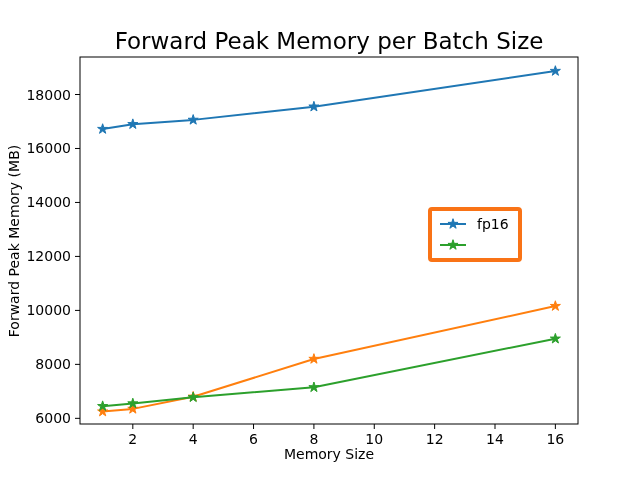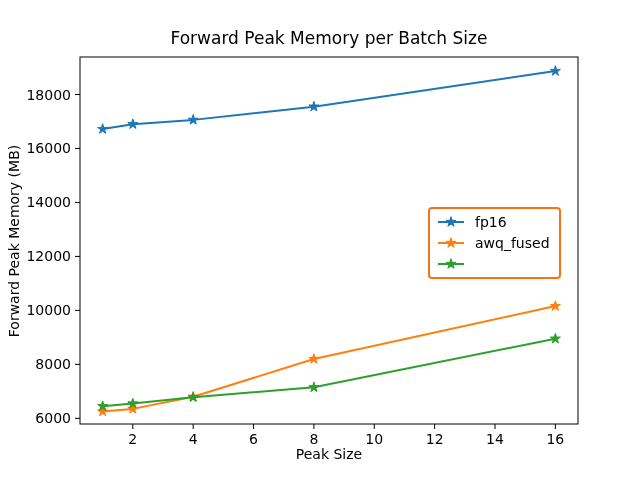--- a/index.html
+++ b/index.html
@@ -15,21 +15,21 @@
     font-family: "DejaVu Sans", sans-serif;
     color: #000000;
   }
   .figure { position: absolute; inset: 0; }
   .chart-title {
     position: absolute;
     left: 80px;
     top: 28px;
     width: 498px;
     text-align: center;
-    font-size: 17px;
+    font-size: 23px;
     white-space: nowrap;
   }
   .xlabel {
     position: absolute;
     left: 80px;
     top: 446px;
     width: 498px;
     text-align: center;
     font-size: 14px;
   }
@@ -47,21 +47,21 @@
   svg text {
     font-family: "DejaVu Sans", sans-serif;
     font-size: 14px;
     fill: #000000;
   }
   .legend {
     position: absolute;
     left: 428px;
     top: 207px;
     background: rgba(255,255,255,0.85);
-    border: 2px solid #f97316;
+    border: 4px solid #f97316;
     border-radius: 4px;
     padding: 6px 9px 6px 7px;
     display: flex;
     flex-direction: column;
     gap: 7px;
   }
   .legend-row { display: flex; align-items: center; gap: 10px; height: 14px; }
   .legend-label { font-size: 14px; line-height: 14px; white-space: nowrap; }
 </style>
 </head>
@@ -114,38 +114,31 @@
       <polyline points="102.64,406.19 132.82,403.49 193.18,397.28 313.91,387.30 555.36,338.73" fill="none" stroke="#2ca02c" stroke-width="2" stroke-linecap="round" stroke-linejoin="round"></polyline>
       <polygon points="102.64,400.89 103.83,404.55 107.68,404.55 104.56,406.82 105.75,410.48 102.64,408.21 99.52,410.48 100.71,406.82 97.60,404.55 101.45,404.55" fill="#2ca02c" stroke="#2ca02c" stroke-width="1" stroke-linejoin="round"></polygon>
       <polygon points="132.82,398.19 134.01,401.85 137.86,401.85 134.74,404.12 135.93,407.78 132.82,405.52 129.70,407.78 130.89,404.12 127.78,401.85 131.63,401.85" fill="#2ca02c" stroke="#2ca02c" stroke-width="1" stroke-linejoin="round"></polygon>
       <polygon points="193.18,391.98 194.37,395.65 198.22,395.65 195.11,397.91 196.30,401.57 193.18,399.31 190.07,401.57 191.26,397.91 188.14,395.65 191.99,395.65" fill="#2ca02c" stroke="#2ca02c" stroke-width="1" stroke-linejoin="round"></polygon>
       <polygon points="313.91,382.00 315.10,385.66 318.95,385.66 315.83,387.93 317.02,391.59 313.91,389.32 310.79,391.59 311.98,387.93 308.87,385.66 312.72,385.66" fill="#2ca02c" stroke="#2ca02c" stroke-width="1" stroke-linejoin="round"></polygon>
       <polygon points="555.36,333.43 556.55,337.09 560.40,337.09 557.29,339.35 558.48,343.01 555.36,340.75 552.25,343.01 553.44,339.35 550.32,337.09 554.17,337.09" fill="#2ca02c" stroke="#2ca02c" stroke-width="1" stroke-linejoin="round"></polygon>
       <rect x="80" y="57" width="498" height="367" fill="none" stroke="#000000" stroke-width="1"></rect>
     </svg>
 
   <div class="chart-title">Forward Peak Memory per Batch Size</div>
-  <div class="xlabel">Peak Size</div>
+  <div class="xlabel">Memory Size</div>
   <div class="ylabel">Forward Peak Memory (MB)</div>
 
   <div class="legend" id="legend">
       <div class="legend-row">
         <svg width="28" height="14">
           <line x1="1" y1="7" x2="27" y2="7" stroke="#1f77b4" stroke-width="2"></line>
           <polygon points="14.00,1.70 15.19,5.36 19.04,5.36 15.93,7.63 17.12,11.29 14.00,9.02 10.88,11.29 12.07,7.63 8.96,5.36 12.81,5.36" fill="#1f77b4" stroke="#1f77b4" stroke-width="1"></polygon>
         </svg>
         <span class="legend-label">fp16</span>
       </div>
       <div class="legend-row">
         <svg width="28" height="14">
-          <line x1="1" y1="7" x2="27" y2="7" stroke="#ff7f0e" stroke-width="2"></line>
-          <polygon points="14.00,1.70 15.19,5.36 19.04,5.36 15.93,7.63 17.12,11.29 14.00,9.02 10.88,11.29 12.07,7.63 8.96,5.36 12.81,5.36" fill="#ff7f0e" stroke="#ff7f0e" stroke-width="1"></polygon>
-        </svg>
-        <span class="legend-label">awq_fused</span>
-      </div>
-      <div class="legend-row">
-        <svg width="28" height="14">
           <line x1="1" y1="7" x2="27" y2="7" stroke="#2ca02c" stroke-width="2"></line>
           <polygon points="14.00,1.70 15.19,5.36 19.04,5.36 15.93,7.63 17.12,11.29 14.00,9.02 10.88,11.29 12.07,7.63 8.96,5.36 12.81,5.36" fill="#2ca02c" stroke="#2ca02c" stroke-width="1"></polygon>
         </svg>
       </div>
     </div>
 </div>
 
 </body></html>

